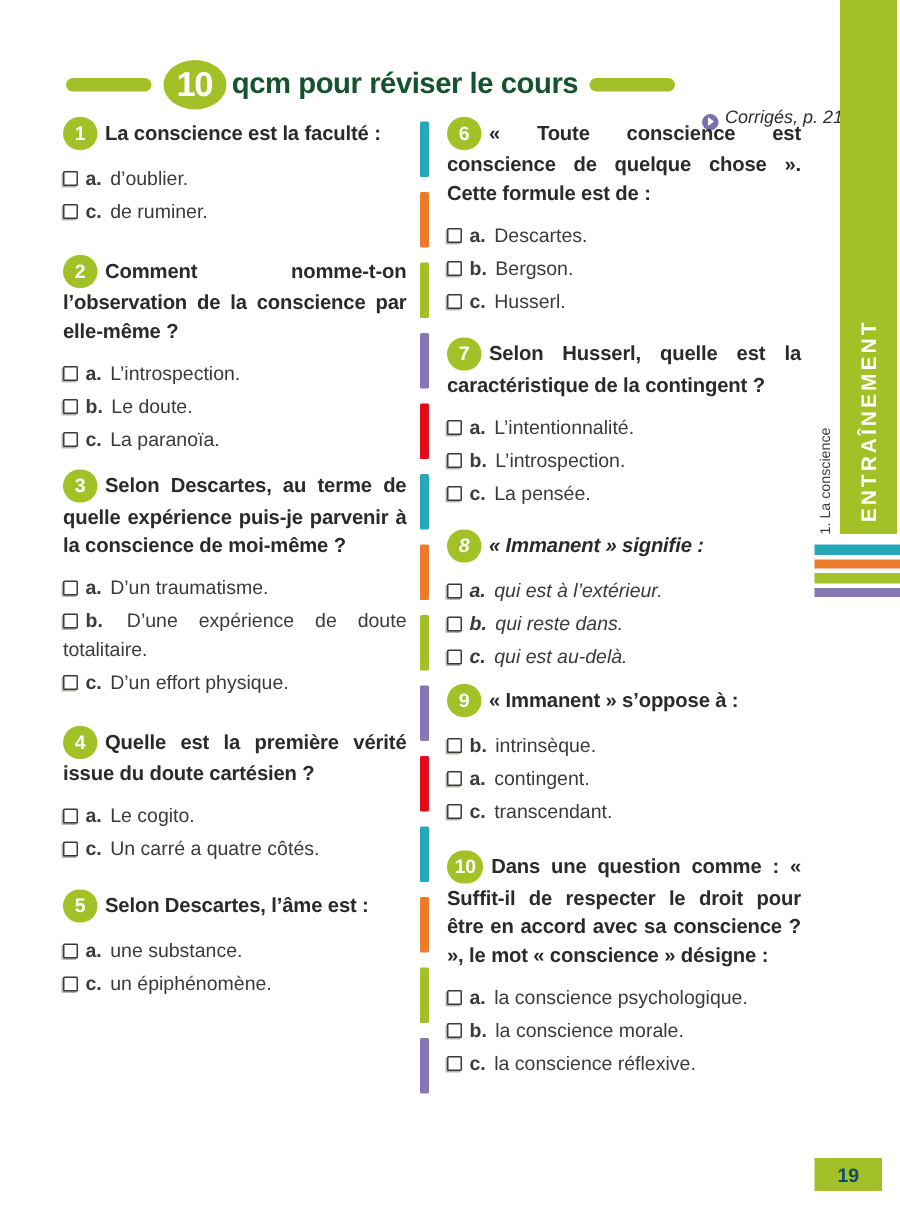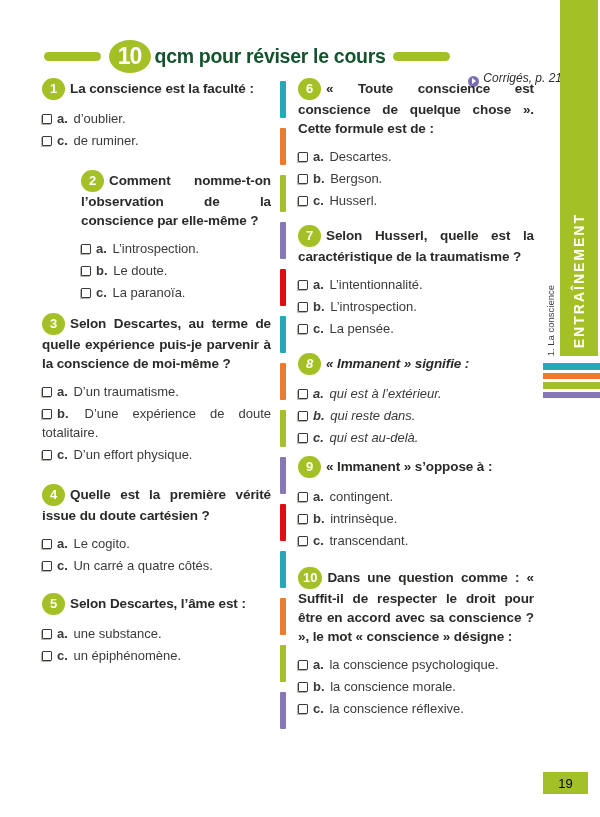--- a/index.html
+++ b/index.html
@@ -45,21 +45,21 @@
   .tab-label{writing-mode:vertical-rl;transform:rotate(180deg);color:#fff;font-weight:bold;
              font-size:14px;letter-spacing:2px;white-space:nowrap;}
   .chapter{position:absolute;left:543px;top:0;width:15px;height:356px;display:flex;
            align-items:flex-end;justify-content:center;}
   .chapter-label{writing-mode:vertical-rl;transform:rotate(180deg);color:#3b3a39;font-size:9.5px;
                  white-space:nowrap;}
   .stripes{position:absolute;left:543px;top:363px;width:57px;}
   .stripe{height:6.5px;margin-bottom:3px;}
 
   .pagebox{position:absolute;left:543px;top:772px;width:45px;height:22px;background:#a3c126;
-           color:#000000;font-weight:normal;font-size:13px;display:flex;align-items:center;justify-content:center;}
+           color:#0c4a6e;font-weight:bold;font-size:13px;display:flex;align-items:center;justify-content:center;}
 </style>
 </head>
 <body>
 
 <div class="page">
 
   <div class="hdr">
     <div class="hbar"></div>
     <div class="hbadge">10</div>
     <div class="htitle">qcm pour réviser le cours</div>
@@ -70,21 +70,21 @@
   <div class="content">
 
     <div class="col-l">
 
       <div class="q" style="margin-bottom:20px;">
         <p class="qt"><span class="qnum">1</span><span>La conscience est la faculté :</span></p>
         <p class="opt"><span class="cb"></span><span class="ltr">a.</span> <span>d’oublier.</span></p>
         <p class="opt"><span class="cb"></span><span class="ltr">c.</span> <span>de ruminer.</span></p>
       </div>
 
-      <div class="q" style="margin-bottom:11px;margin-left:39px;">
+      <div class="q" style="margin-bottom:11px;">
         <p class="qt"><span class="qnum">2</span><span>Comment nomme-t-on l’observation de la conscience par elle-même ?</span></p>
         <p class="opt"><span class="cb"></span><span class="ltr">a.</span> <span>L’introspection.</span></p>
         <p class="opt"><span class="cb"></span><span class="ltr">b.</span> <span>Le doute.</span></p>
         <p class="opt"><span class="cb"></span><span class="ltr">c.</span> <span>La paranoïa.</span></p>
       </div>
 
       <div class="q" style="margin-bottom:20px;">
         <p class="qt"><span class="qnum">3</span><span>Selon Descartes, au terme de quelle expérience puis-je parvenir à la conscience de moi-même ?</span></p>
         <p class="opt"><span class="cb"></span><span class="ltr">a.</span> <span>D’un traumatisme.</span></p>
         <p class="opt"><span class="cb"></span><span class="ltr">b.</span> <span>D’une expérience de doute totalitaire.</span></p>
@@ -125,37 +125,37 @@
     <div class="col-r">
 
       <div class="q" style="margin-bottom:15px;">
         <p class="qt"><span class="qnum">6</span><span>« Toute conscience est conscience de quelque chose ». Cette formule est de :</span></p>
         <p class="opt"><span class="cb"></span><span class="ltr">a.</span> <span>Descartes.</span></p>
         <p class="opt"><span class="cb"></span><span class="ltr">b.</span> <span>Bergson.</span></p>
         <p class="opt"><span class="cb"></span><span class="ltr">c.</span> <span>Husserl.</span></p>
       </div>
 
       <div class="q" style="margin-bottom:15px;">
-        <p class="qt"><span class="qnum">7</span><span>Selon Husserl, quelle est la caractéristique de la traumatisme ?</span></p>
+        <p class="qt"><span class="qnum">7</span><span>Selon Husserl, quelle est la caractéristique de la contingent ?</span></p>
         <p class="opt"><span class="cb"></span><span class="ltr">a.</span> <span>L’intentionnalité.</span></p>
         <p class="opt"><span class="cb"></span><span class="ltr">b.</span> <span>L’introspection.</span></p>
         <p class="opt"><span class="cb"></span><span class="ltr">c.</span> <span>La pensée.</span></p>
       </div>
 
       <div class="q" style="margin-bottom:9px;font-style:italic;">
         <p class="qt"><span class="qnum">8</span><span>« Immanent » signifie :</span></p>
         <p class="opt"><span class="cb"></span><span class="ltr">a.</span> <span>qui est à l’extérieur.</span></p>
         <p class="opt"><span class="cb"></span><span class="ltr">b.</span> <span>qui reste dans.</span></p>
         <p class="opt"><span class="cb"></span><span class="ltr">c.</span> <span>qui est au-delà.</span></p>
       </div>
 
       <div class="q" style="margin-bottom:17px;">
         <p class="qt"><span class="qnum">9</span><span>« Immanent » s’oppose à :</span></p>
+        <p class="opt"><span class="cb"></span><span class="ltr">b.</span> <span>intrinsèque.</span></p>
         <p class="opt"><span class="cb"></span><span class="ltr">a.</span> <span>contingent.</span></p>
-        <p class="opt"><span class="cb"></span><span class="ltr">b.</span> <span>intrinsèque.</span></p>
         <p class="opt"><span class="cb"></span><span class="ltr">c.</span> <span>transcendant.</span></p>
       </div>
 
       <div class="q" style="margin-bottom:0;">
         <p class="qt"><span class="qnum">10</span><span>Dans une question comme : « Suffit-il de respecter le droit pour être en accord avec sa conscience ? », le mot « conscience » désigne :</span></p>
         <p class="opt"><span class="cb"></span><span class="ltr">a.</span> <span>la conscience psychologique.</span></p>
         <p class="opt"><span class="cb"></span><span class="ltr">b.</span> <span>la conscience morale.</span></p>
         <p class="opt"><span class="cb"></span><span class="ltr">c.</span> <span>la conscience réflexive.</span></p>
       </div>
 

